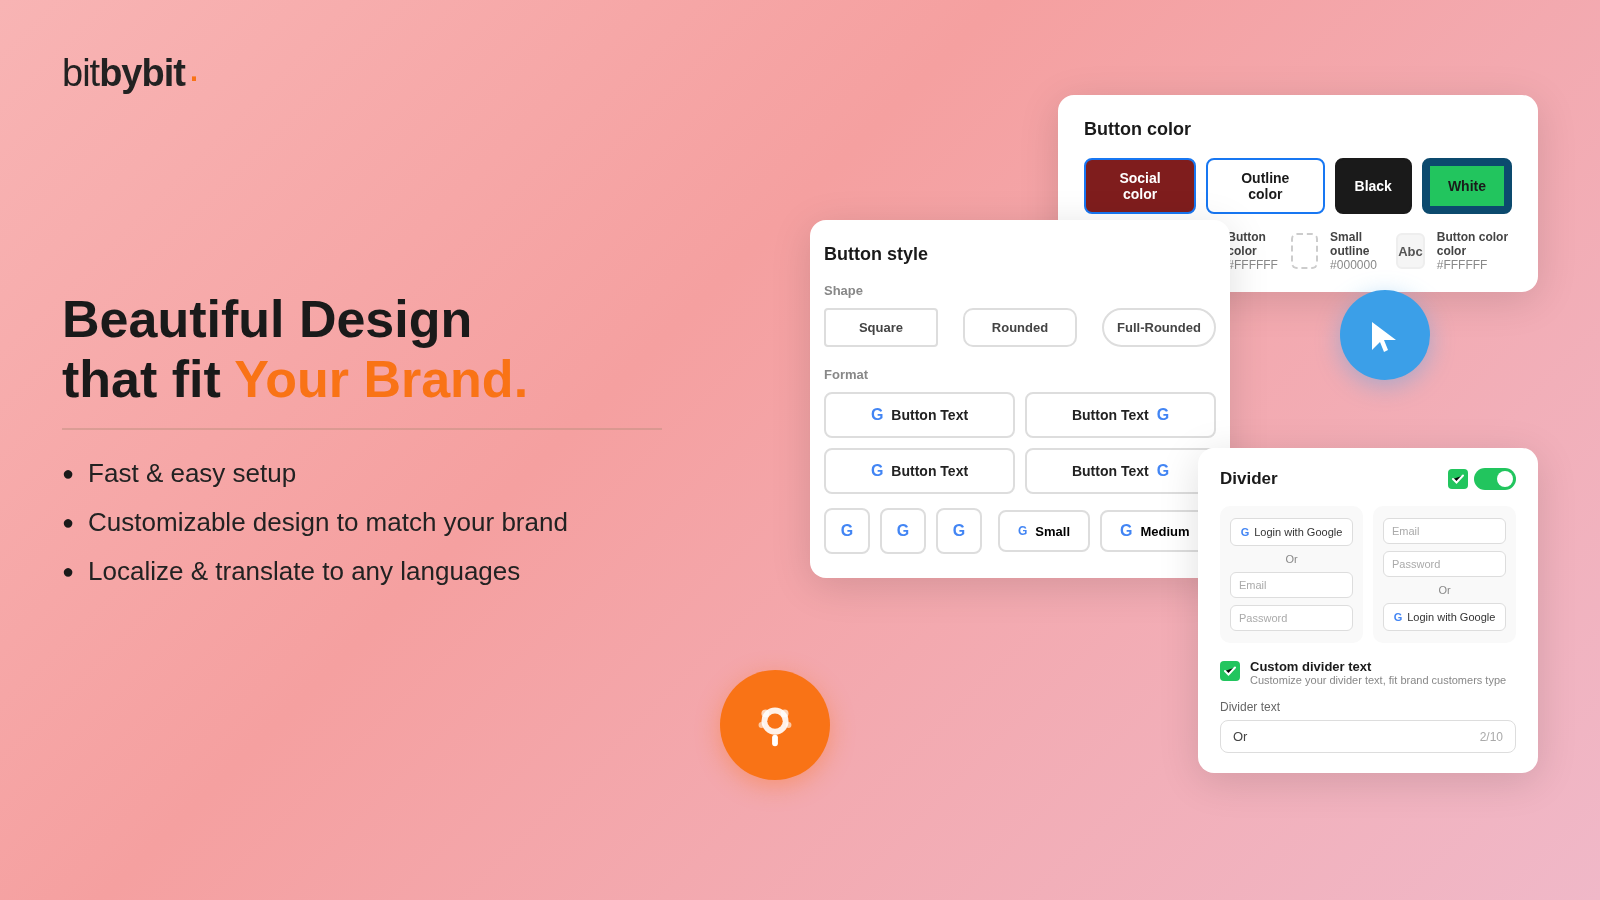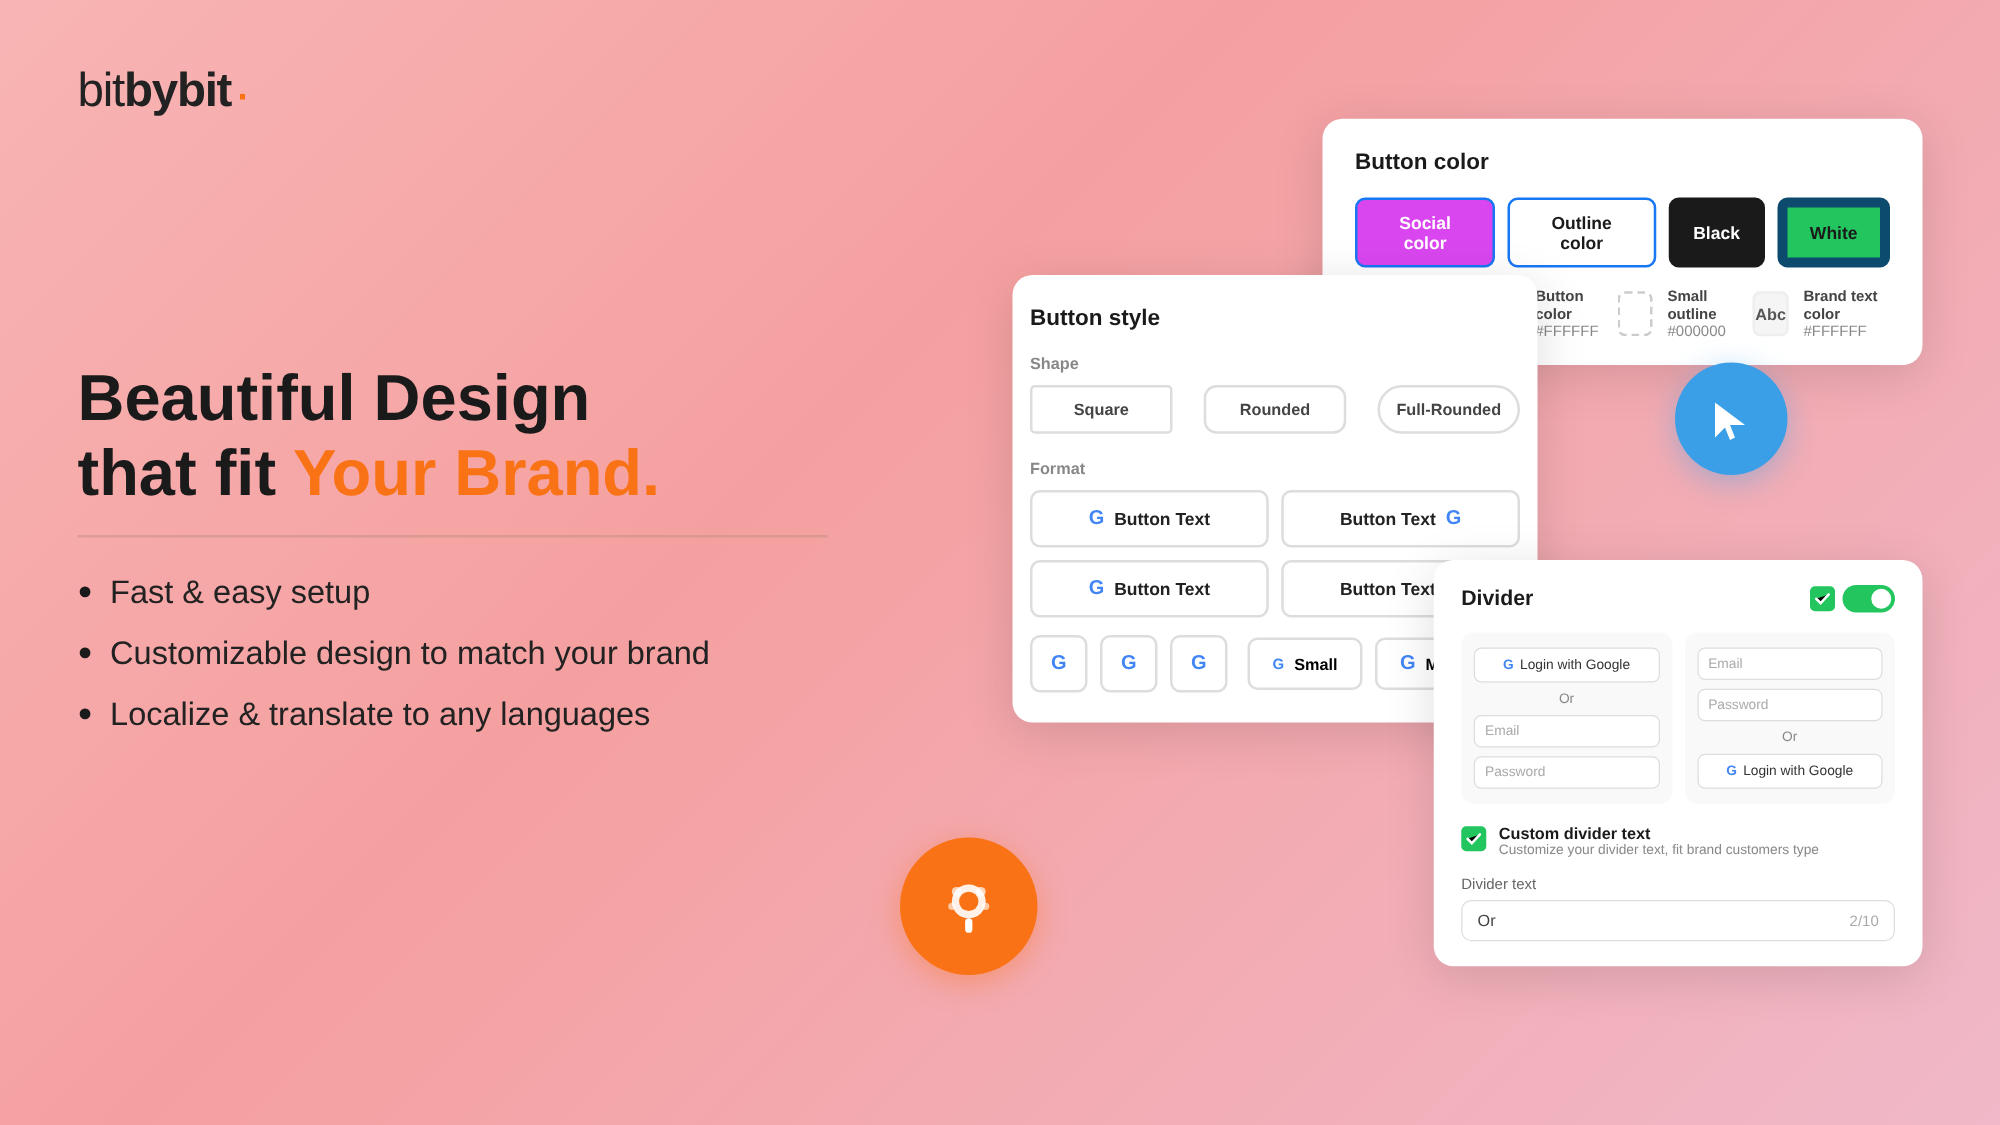--- a/index.html
+++ b/index.html
@@ -130,21 +130,21 @@
     }
     .color-btn {
       padding: 10px 18px;
       border-radius: 8px;
       border: 2px solid transparent;
       font-size: 14px;
       font-weight: 600;
       cursor: pointer;
     }
     .color-btn.social {
-      background: #d946ef;
+      background: #7f1d1d;
       color: #fff;
       border-color: #1877f2;
     }
     .color-btn.outline {
       background: #fff;
       color: #1a1a1a;
       border: 2px solid #1877f2;
     }
     .color-btn.black {
       background: #1a1a1a;
@@ -295,21 +295,21 @@
       font-size: 13px;
       font-weight: 600;
       cursor: pointer;
     }
 
     
     .panel-divider {
       position: absolute;
       top: 448px;
       right: 62px;
-      width: 391px;
+      width: 340px;
       background: #fff;
       border-radius: 16px;
       box-shadow: 0 8px 40px rgba(0,0,0,0.13);
       padding: 20px 22px;
       z-index: 12;
     }
     .panel-divider-header {
       display: flex;
       align-items: center;
       justify-content: space-between;
@@ -495,21 +495,21 @@
       <span class="label">Button color</span>
       <span>#FFFFFF</span>
     </div>
     <div class="color-outline-swatch"></div>
     <div class="color-info">
       <span class="label">Small outline</span>
       <span>#000000</span>
     </div>
     <div class="abc-swatch">Abc</div>
     <div class="color-info">
-      <span class="label">Brand text color</span>
+      <span class="label">Button color color</span>
       <span>#FFFFFF</span>
     </div>
   </div>
 </div>
 
 <div class="panel-button-style">
   <h3>Button style</h3>
   <div class="section-label">Shape</div>
   <div class="shape-options">
     <button class="shape-btn square">Square</button>

